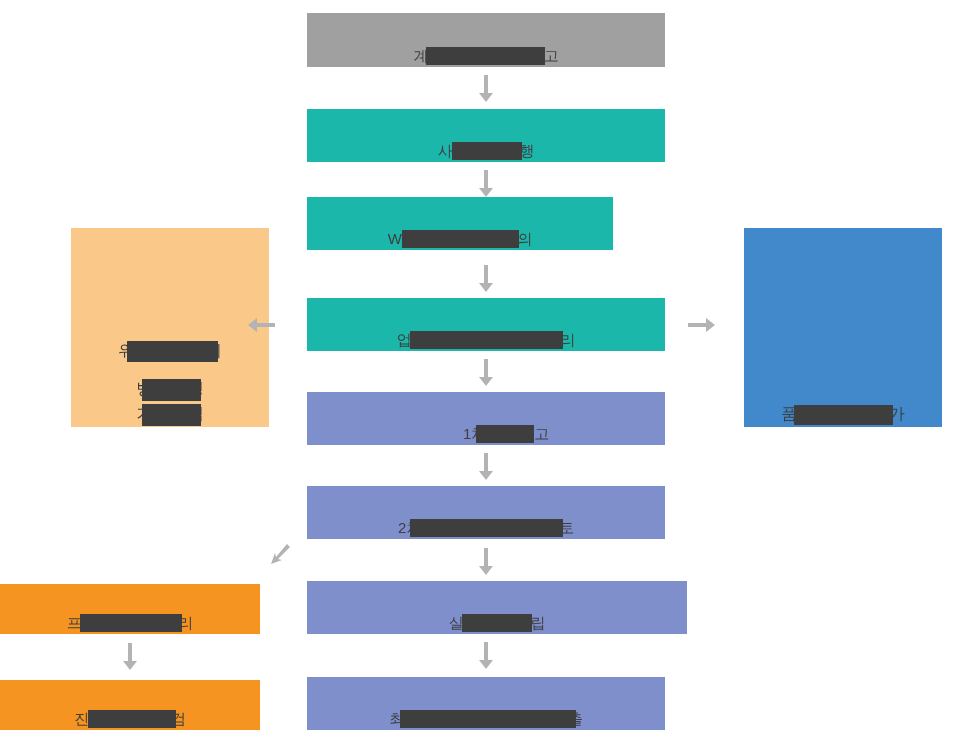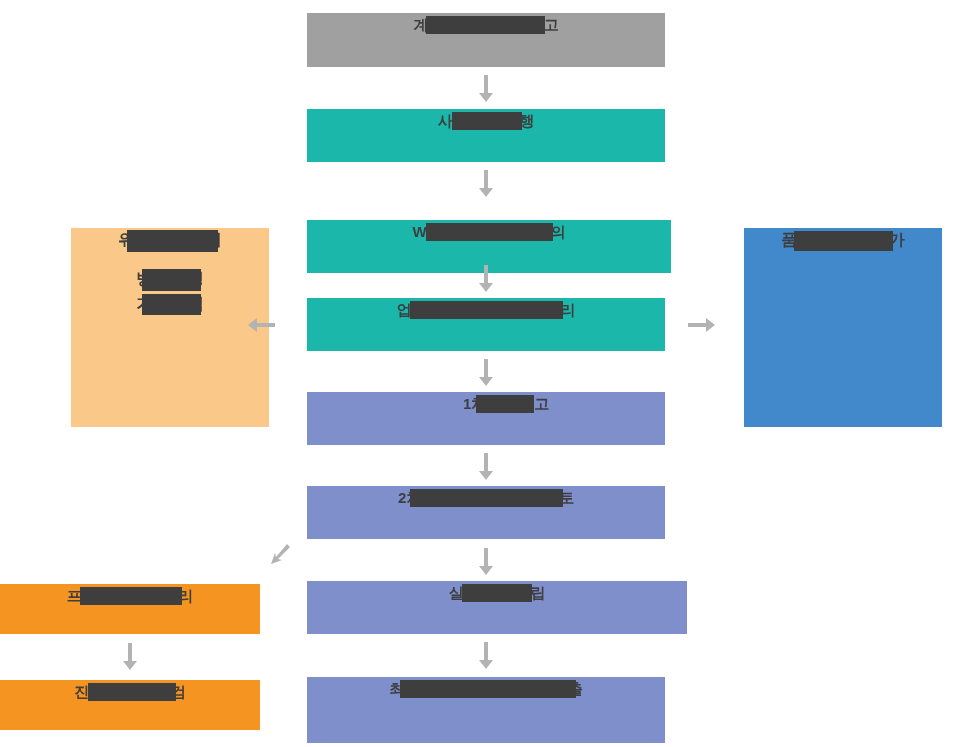--- a/index.html
+++ b/index.html
@@ -16,24 +16,24 @@
     height: 747px;
     background: #ffffff;
     overflow: hidden;
   }
   .node {
     position: absolute;
     box-sizing: border-box;
     display: flex;
     flex-direction: column;
     align-items: center;
-    justify-content: flex-start;
+    justify-content: flex-end;
     color: #3e3e3e;
     font-size: 15px;
-    font-weight: bold;
+    font-weight: normal;
     line-height: 1.55;
     text-align: center;
     letter-spacing: -0.2px;
   }
   .node .line {
     position: relative;
     display: inline-block;
     white-space: nowrap;
   }
   
@@ -95,21 +95,21 @@
   <div class="node r-teal1" style="left:307px; top:109px; width:358px; height:53px; background:#1cb7ab;">
     <span class="line">사전 조사 수행</span>
   </div>
 
   <div class="arrow" style="left:470px; top:168px; width:32px; height:32px;">
     <svg width="20" height="28" viewBox="0 0 20 28">
       <path d="M8 0 h4 v18 h5 l-7 9 -7 -9 h5 z" fill="#b3b3b3"></path>
     </svg>
   </div>
 
-  <div class="node r-teal2" style="left:307px; top:220px; width:364px; height:53px; background:#1cb7ab;">
+  <div class="node r-teal2" style="left:307px; top:197px; width:306px; height:53px; background:#1cb7ab;">
     <span class="line">Work Breakdown 정의</span>
   </div>
 
   <div class="arrow" style="left:470px; top:263px; width:32px; height:32px;">
     <svg width="20" height="28" viewBox="0 0 20 28">
       <path d="M8 0 h4 v18 h5 l-7 9 -7 -9 h5 z" fill="#b3b3b3"></path>
     </svg>
   </div>
 
   <div class="node r-teal3" style="left:307px; top:298px; width:358px; height:53px; background:#1cb7ab;">
@@ -145,21 +145,21 @@
   <div class="node r-pur3" style="left:307px; top:581px; width:380px; height:53px; background:#7f8fcc;">
     <span class="line">실행 계획 수립</span>
   </div>
 
   <div class="arrow" style="left:470px; top:640px; width:32px; height:32px;">
     <svg width="20" height="28" viewBox="0 0 20 28">
       <path d="M8 0 h4 v18 h5 l-7 9 -7 -9 h5 z" fill="#b3b3b3"></path>
     </svg>
   </div>
 
-  <div class="node r-pur4" style="left:307px; top:677px; width:358px; height:66px; background:#7f8fcc;">
+  <div class="node r-pur4" style="left:307px; top:677px; width:358px; height:53px; background:#7f8fcc;">
     <span class="line">최종 결과보고 및 산출물 제출</span>
   </div>
 
   <div class="node tall r-peach" style="left:28px; top:228px; width:198px; height:199px; background:#fac98a; font-size:16px;margin-left:43px;">
     <span class="line r-peach1">위험 관리 체계</span>
     <span style="height:14px;"></span>
     <span class="line r-peach2">병행 운영</span>
     <span class="line r-peach3">기준 정립</span>
   </div>
 

